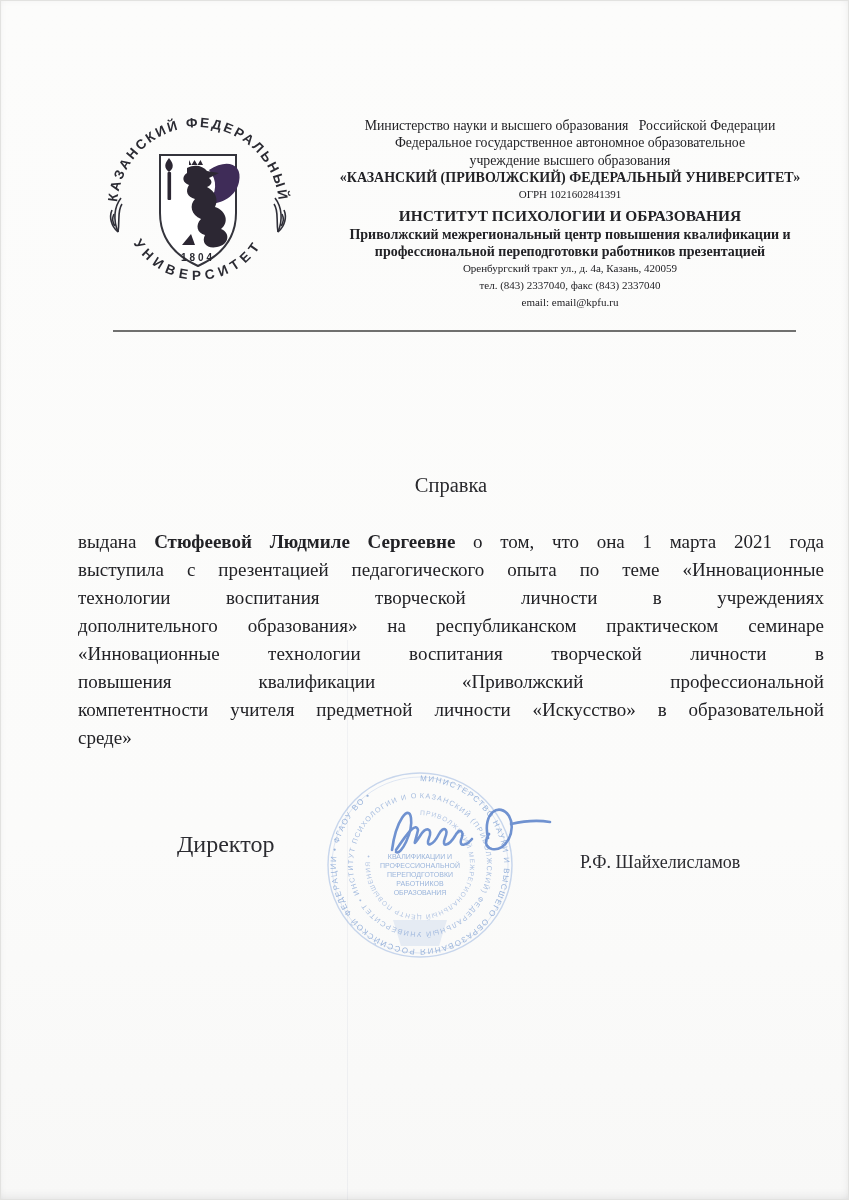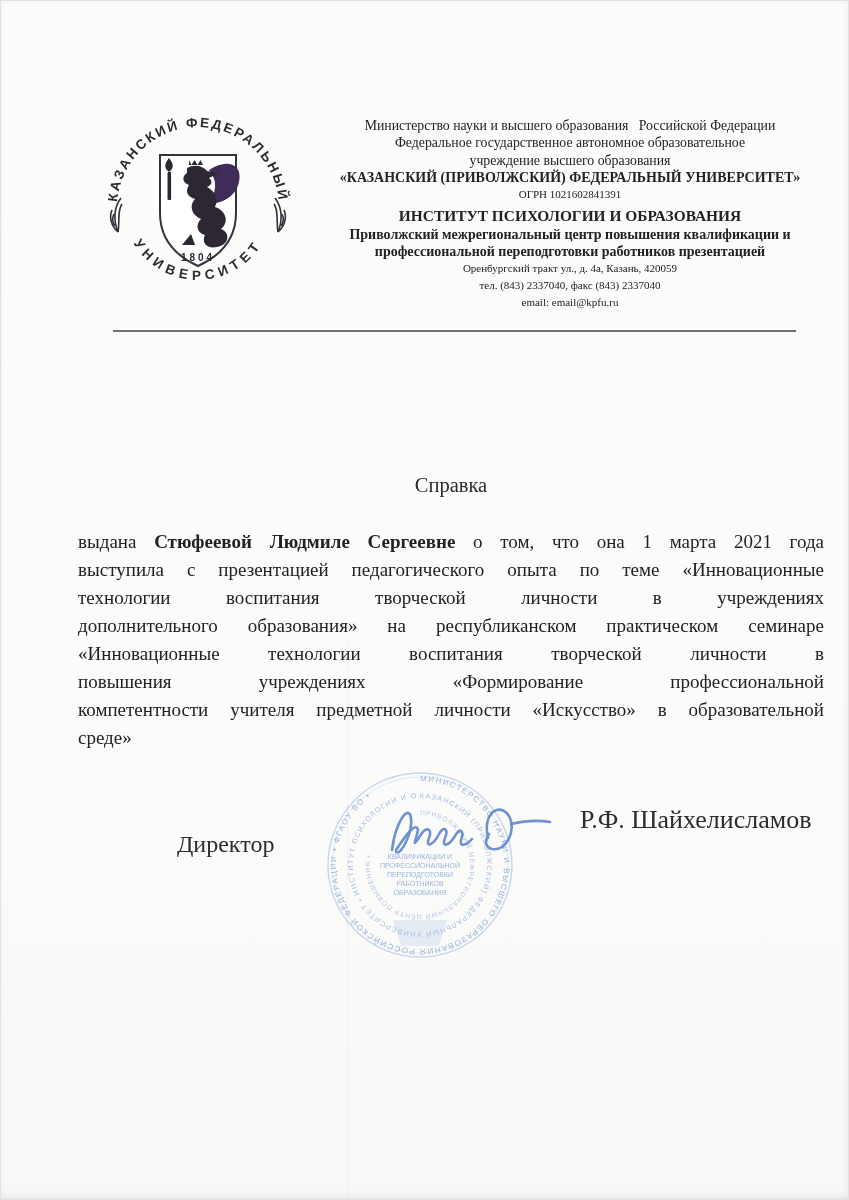--- a/index.html
+++ b/index.html
@@ -26,21 +26,21 @@
   .hline.rs{font-size:11px;line-height:16.6px;}
   .rule{position:absolute;left:113px;top:330px;width:683px;height:2px;background:#70706f;}
   
   .doc-title{position:absolute;left:78px;top:467px;width:746px;text-align:center;font-size:20.5px;color:#2a2a2e;margin-top:7px;}
   .doc-body{position:absolute;left:78px;top:511px;width:746px;font-size:19px;color:#222226;margin-top:17px;}
   .line{line-height:28px;text-align:justify;text-align-last:justify;}
   .line.last{text-align-last:left;}
   .line b{font-weight:bold;}
   
   .sig-role{position:absolute;left:177px;top:831px;font-size:24px;color:#2b2b30;}
-  .sig-name{position:absolute;left:580px;top:805px;width:200px;font-size:26px;color:#2b2b30;white-space:nowrap;}
+  .sig-name{position:absolute;left:580px;top:852px;width:200px;font-size:18px;color:#2b2b30;white-space:nowrap;}
   .stamp{position:absolute;left:312px;top:762px;width:246px;height:220px;}
   .stamp text{font-family:"Liberation Sans",sans-serif;}
   .emblem text{font-family:"Liberation Sans",sans-serif;font-weight:bold;fill:#2b2b33;}
 </style>
 </head>
 <body>
 
 <div class="page">
 
   <svg class="emblem" viewBox="0 0 190 190">
@@ -101,21 +101,21 @@
   <div class="rule"></div>
 
   <div class="doc-title">Справка</div>
 
   <div class="doc-body">
     <div class="line"><span>выдана </span><b>Стюфеевой Людмиле Сергеевне</b><span> о том, что она 1 марта 2021 года</span></div>
     <div class="line"><span>выступила с презентацией педагогического опыта по теме «Инновационные</span></div>
     <div class="line"><span>технологии воспитания творческой личности в учреждениях</span></div>
     <div class="line"><span>дополнительного образования» на республиканском практическом семинаре</span></div>
     <div class="line"><span>«Инновационные технологии воспитания творческой личности в</span></div>
-    <div class="line"><span>повышения учреждениях «Формирование профессиональной</span></div>
+    <div class="line"><span>повышения квалификации «Приволжский профессиональной</span></div>
     <div class="line"><span>компетентности учителя предметной личности «Искусство» в образовательной</span></div>
     <div class="line last"><span>среде»</span></div>
   </div>
 
   <svg class="stamp" viewBox="0 0 246 220">
     <defs>
       <path id="ringO" d="M108,19 A 84,84 0 1 1 107.9,19" fill="none"></path>
       <path id="ringM" d="M108,36 A 67,67 0 1 1 107.9,36" fill="none"></path>
       <path id="ringI" d="M108,53 A 50,50 0 1 1 107.9,53" fill="none"></path>
     </defs>

